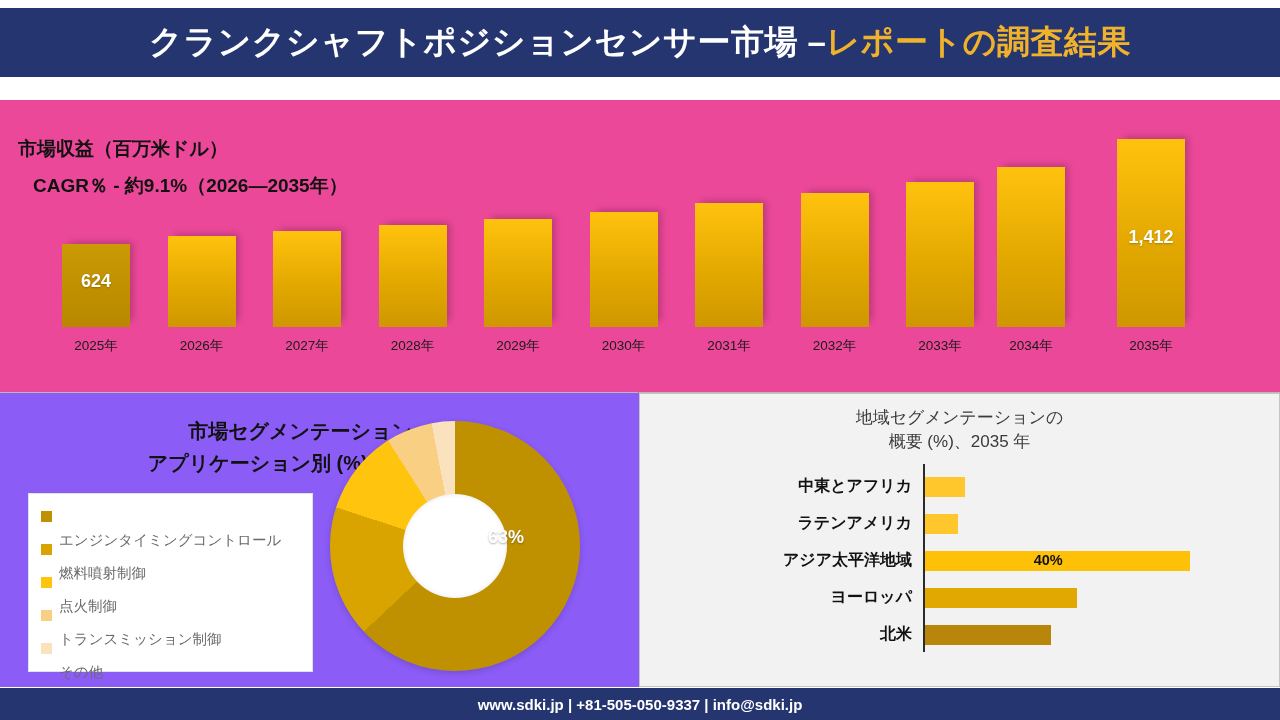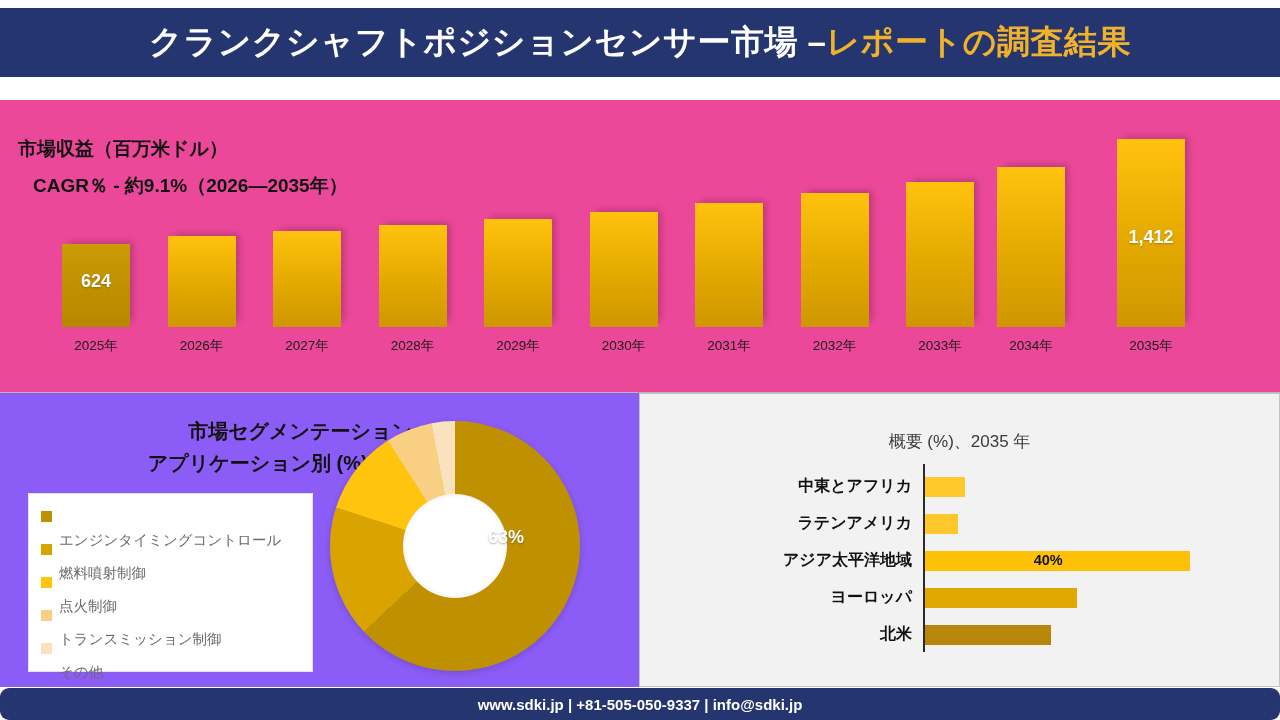--- a/index.html
+++ b/index.html
@@ -55,21 +55,21 @@
   .reg-chart{position:absolute;left:0;top:70px;width:639px;height:200px;}
   .reg-axis{position:absolute;left:283px;top:0;width:2px;height:188px;background:#2b2b2b;}
   .reg-row{position:absolute;left:0;width:639px;height:37px;}
   .reg-name{position:absolute;left:0;top:0;width:272px;height:37px;display:flex;align-items:center;justify-content:flex-end;
             font-size:16px;font-weight:bold;color:#111;white-space:nowrap;}
   .reg-bar{position:absolute;left:285px;top:9px;height:20px;}
   .reg-bar-val{position:absolute;top:10px;font-size:14.5px;font-weight:bold;color:#111;}
 
   
   .footer{position:absolute;left:0;top:688px;width:1280px;height:32px;background:#253570;
-          display:flex;align-items:center;justify-content:center;border-radius:9px;}
+          display:flex;align-items:center;justify-content:center;}
   .footer-text{font-size:15px;font-weight:bold;color:#ffffff;}
 </style>
 </head>
 <body>
 
 <div class="page">
 
   <div class="header">
     <div class="header-title">
       <span>クランクシャフトポジションセンサー市場</span>
@@ -163,21 +163,21 @@
 
     <div class="donut-wrap">
       <div class="donut" id="donut" style="background: conic-gradient(rgb(191, 144, 0) 0deg, rgb(191, 144, 0) 226.8deg, rgb(217, 164, 0) 226.8deg, rgb(217, 164, 0) 288deg, rgb(255, 197, 14) 288deg, rgb(255, 197, 14) 327.6deg, rgb(248, 207, 131) 327.6deg, rgb(248, 207, 131) 349.2deg, rgb(251, 226, 190) 349.2deg, rgb(251, 226, 190) 360deg); box-shadow: rgba(0, 0, 0, 0.16) 0px 2px 6px;"></div>
       <div class="donut-hole"></div>
       <div class="donut-val">63%</div>
     </div>
   </div>
 
   <div class="reg-panel">
     <div class="reg-title">
-      <br>
+      <span>地域セグメンテーションの</span><br>
       <span>概要 (%)、2035 年</span>
     </div>
     <div class="reg-chart" id="reg-chart">
       <div class="reg-axis"></div>
     <div class="reg-row" style="top: 4px;">
           <div class="reg-name">中東とアフリカ</div>
           <div class="reg-bar" style="width: 40px; background: rgb(255, 199, 44);"></div>
         </div>
         <div class="reg-row" style="top: 41px;">
           <div class="reg-name">ラテンアメリカ</div>

